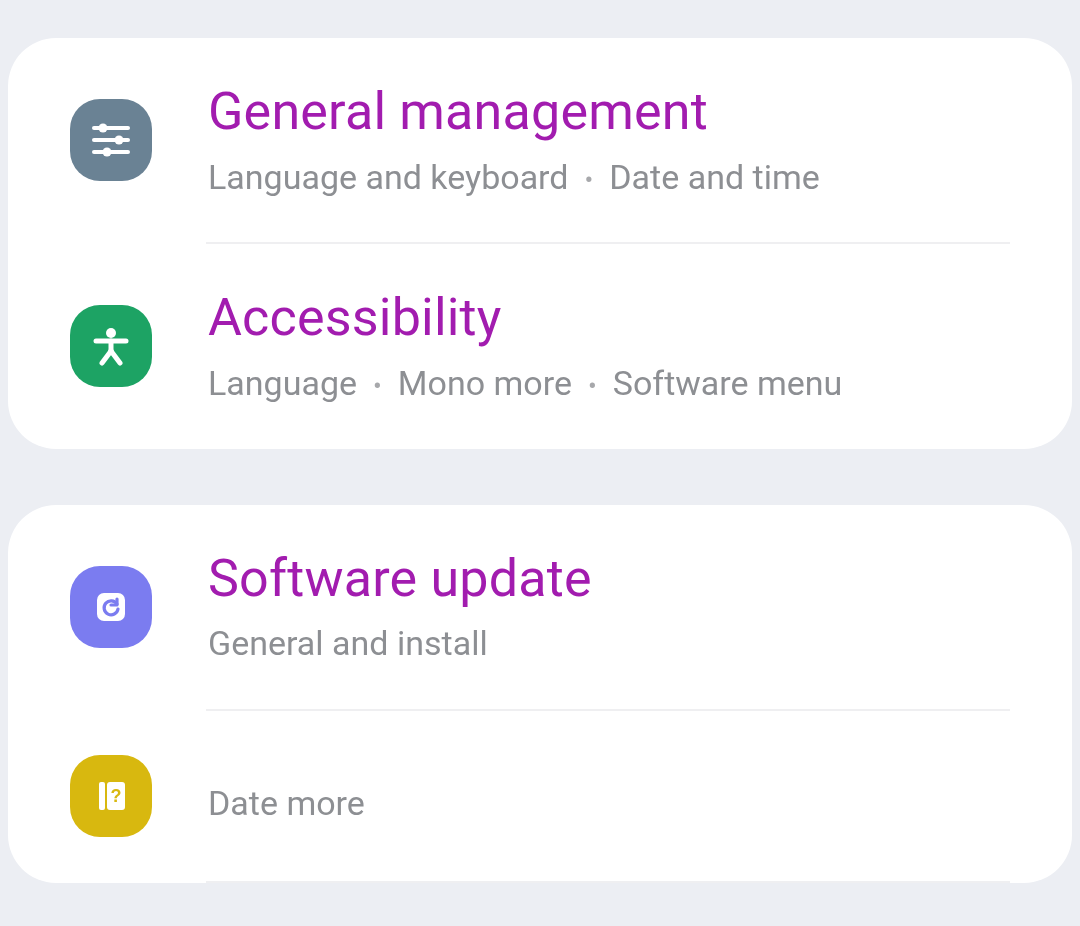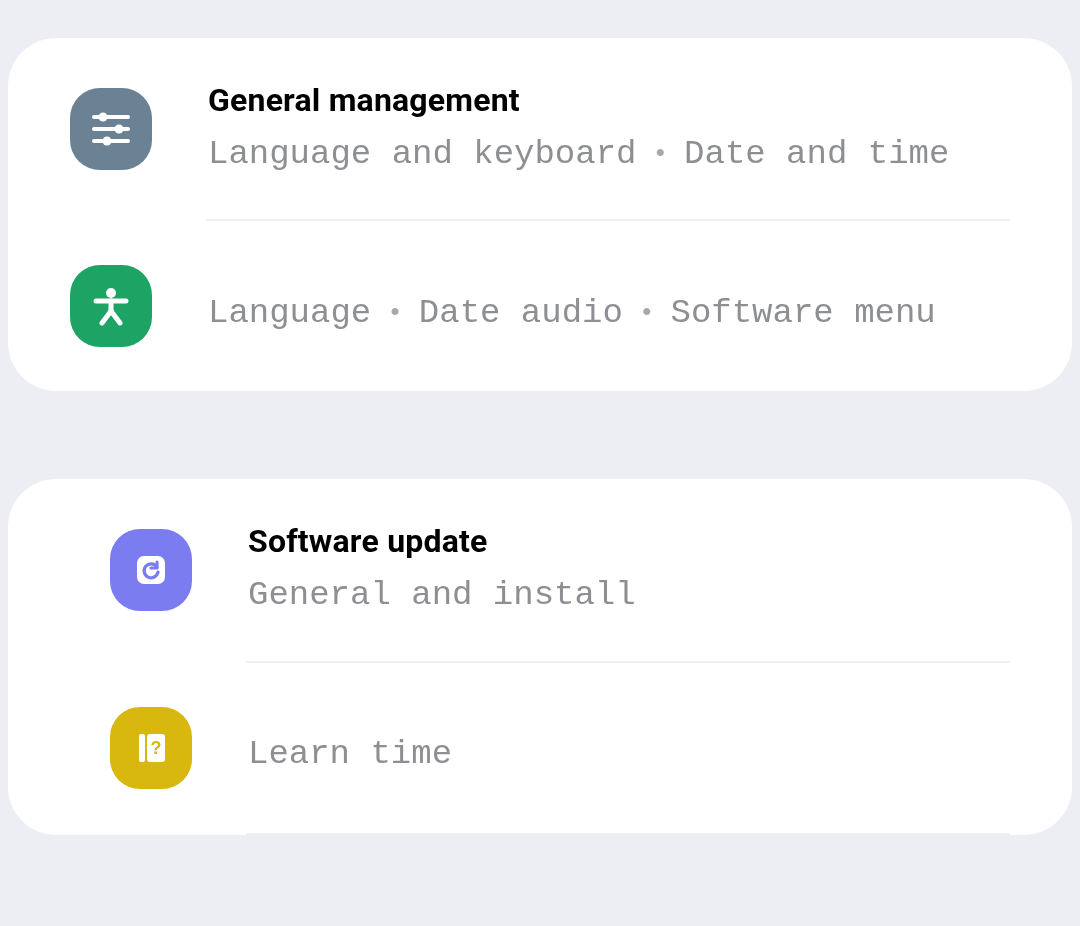--- a/index.html
+++ b/index.html
@@ -10,22 +10,21 @@
     background: #eceef3;
     font-family: -apple-system, BlinkMacSystemFont, "Segoe UI", Roboto, Arial, sans-serif;
   }
   .card {
     background: #ffffff;
     border-radius: 48px;
     margin: 0 8px;
     overflow: hidden;
   }
   .card + .card {
-    margin-top: 88px;
-    padding-left: 40px;
+    margin-top: 56px;
   }
   .page {
     padding: 38px 0 0 0;
   }
   .row {
     display: flex;
     align-items: center;
     padding: 44px 62px 44px 62px;
     position: relative;
   }
@@ -45,33 +44,32 @@
   .squircle {
     width: 82px;
     height: 82px;
     border-radius: 30px;
     display: flex;
     align-items: center;
     justify-content: center;
     color: #fff;
   }
   .title {
-    font-size: 32px;
+    font-size: 52px;
     line-height: 1.15;
-    color: #000000;
-    font-weight: 700;
+    color: #a21caf;
+    font-weight: 400;
     letter-spacing: 0.2px;
   }
   .subtitle {
     margin-top: 14px;
     font-size: 34px;
     line-height: 1.25;
     color: #8d8f93;
     font-weight: 400;
-    font-family: Liberation Mono, monospace;
   }
   .subtitle .dot {
     display: inline-block;
     padding: 0 16px;
     font-size: 26px;
     vertical-align: middle;
     color: #a7a8ab;
   }
   .divider {
     height: 2px;
@@ -123,22 +121,23 @@
           <svg width="46" height="46" viewBox="0 0 46 46">
             <circle cx="23" cy="10" r="5" fill="#fff"></circle>
             <path d="M8 18 L38 18" stroke="#fff" stroke-width="5" stroke-linecap="round"></path>
             <path d="M23 18 L23 28" stroke="#fff" stroke-width="5" stroke-linecap="round"></path>
             <path d="M23 28 L14 40" stroke="#fff" stroke-width="5" stroke-linecap="round"></path>
             <path d="M23 28 L32 40" stroke="#fff" stroke-width="5" stroke-linecap="round"></path>
           </svg>
         </div>
       </div>
       <div class="row-content">
+        <div class="title">Accessibility</div>
         <div class="subtitle">
-          <span>Language</span><span class="dot">•</span><span>Date audio</span><span class="dot">•</span><span>Software menu</span>
+          <span>Language</span><span class="dot">•</span><span>Mono more</span><span class="dot">•</span><span>Software menu</span>
         </div>
       </div>
     </div>
 
   </div>
 
   <div class="card">
 
     <div class="row">
       <div class="icon-wrap">
@@ -165,21 +164,21 @@
         <div class="squircle ic-manual">
           <svg width="48" height="48" viewBox="0 0 48 48">
             <rect x="12" y="10" width="6" height="28" rx="2" fill="#fff"></rect>
             <rect x="20" y="10" width="18" height="28" rx="3" fill="#fff"></rect>
             <text x="29" y="30" text-anchor="middle" font-size="18" font-weight="700" fill="#d8b80f" font-family="Arial">?</text>
           </svg>
         </div>
       </div>
       <div class="row-content">
         <div class="subtitle">
-          <span>Learn time</span>
+          <span>Date more</span>
         </div>
       </div>
     </div>
 
     <div class="divider"></div>
 
   </div>
 
 </div>
 

